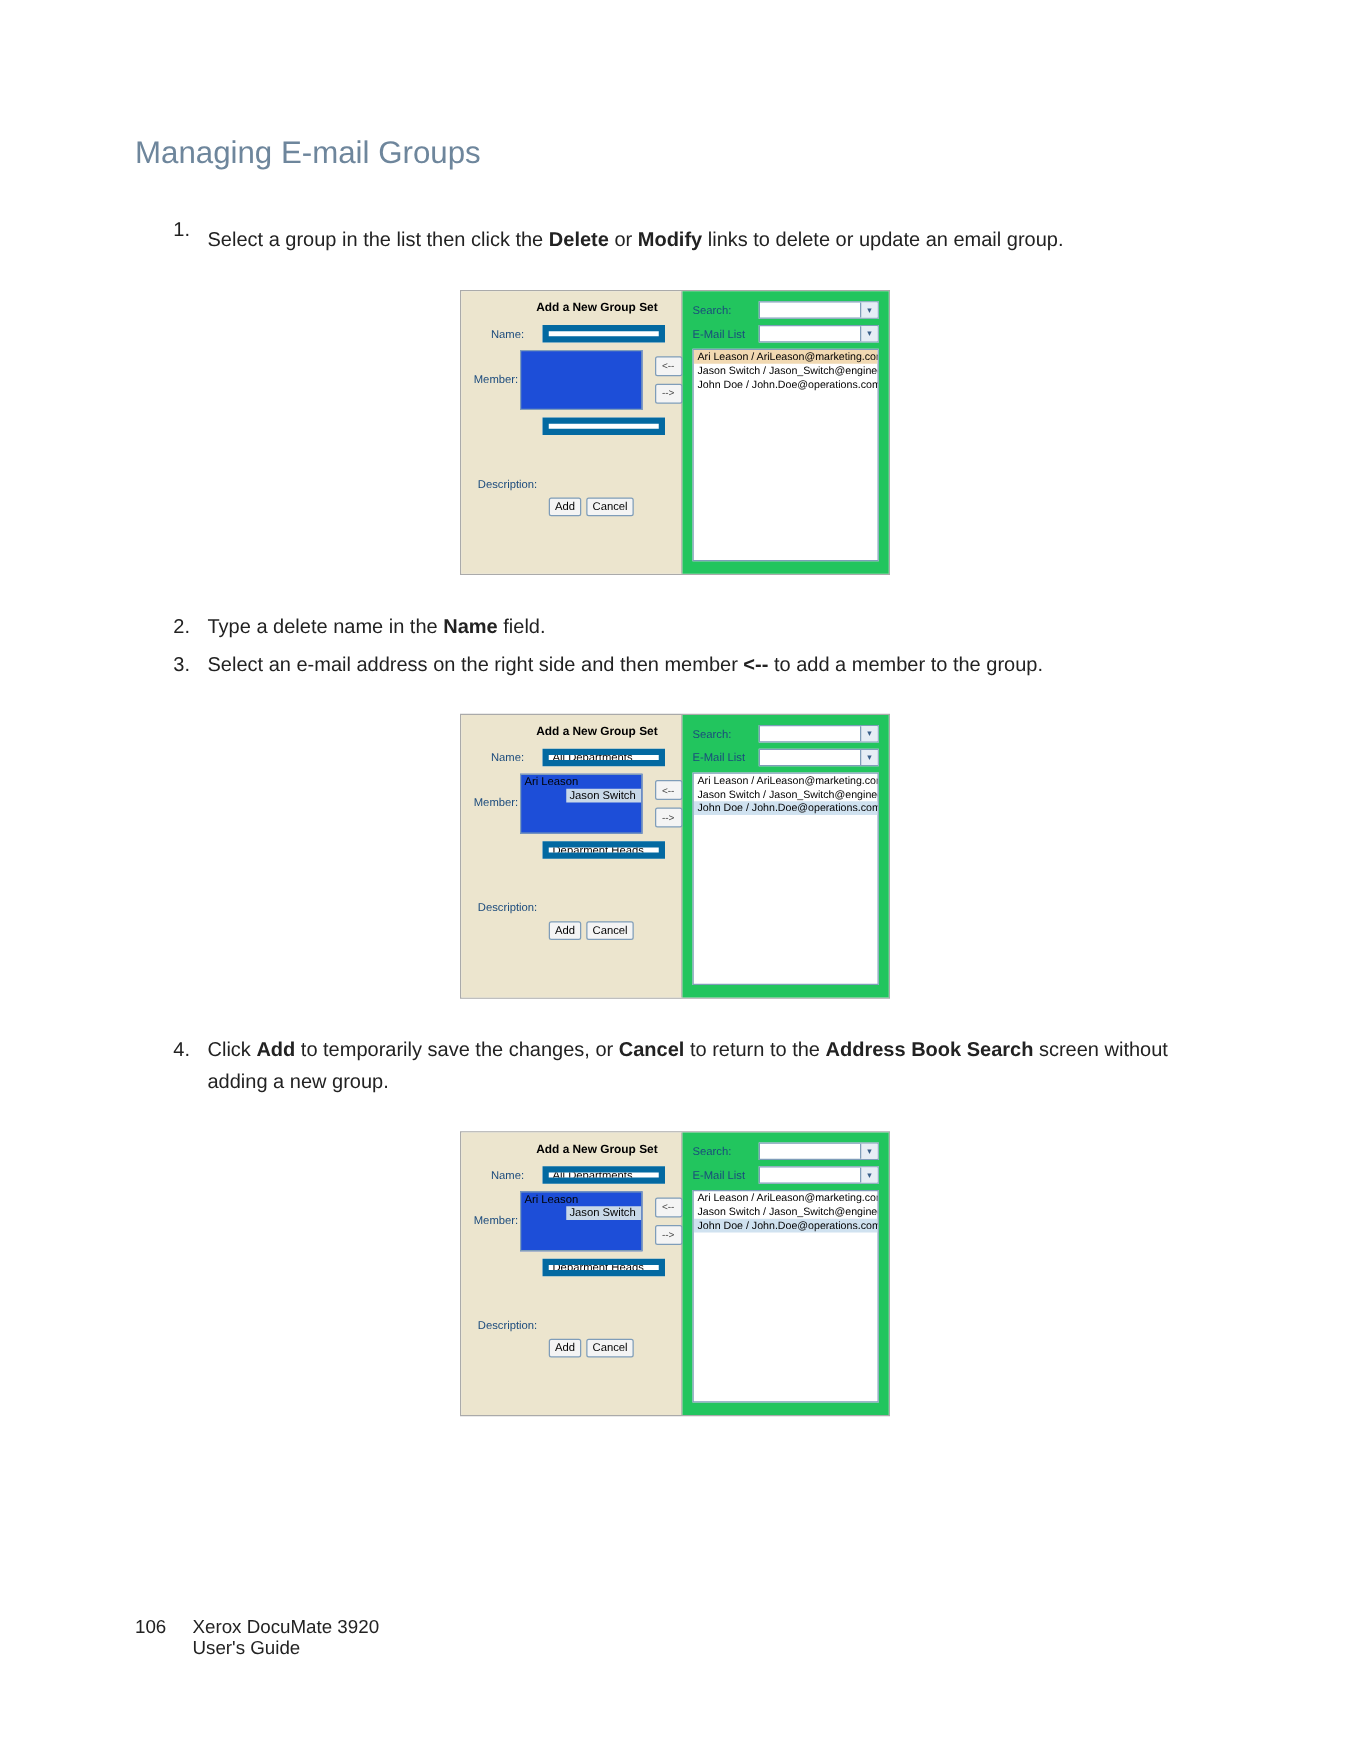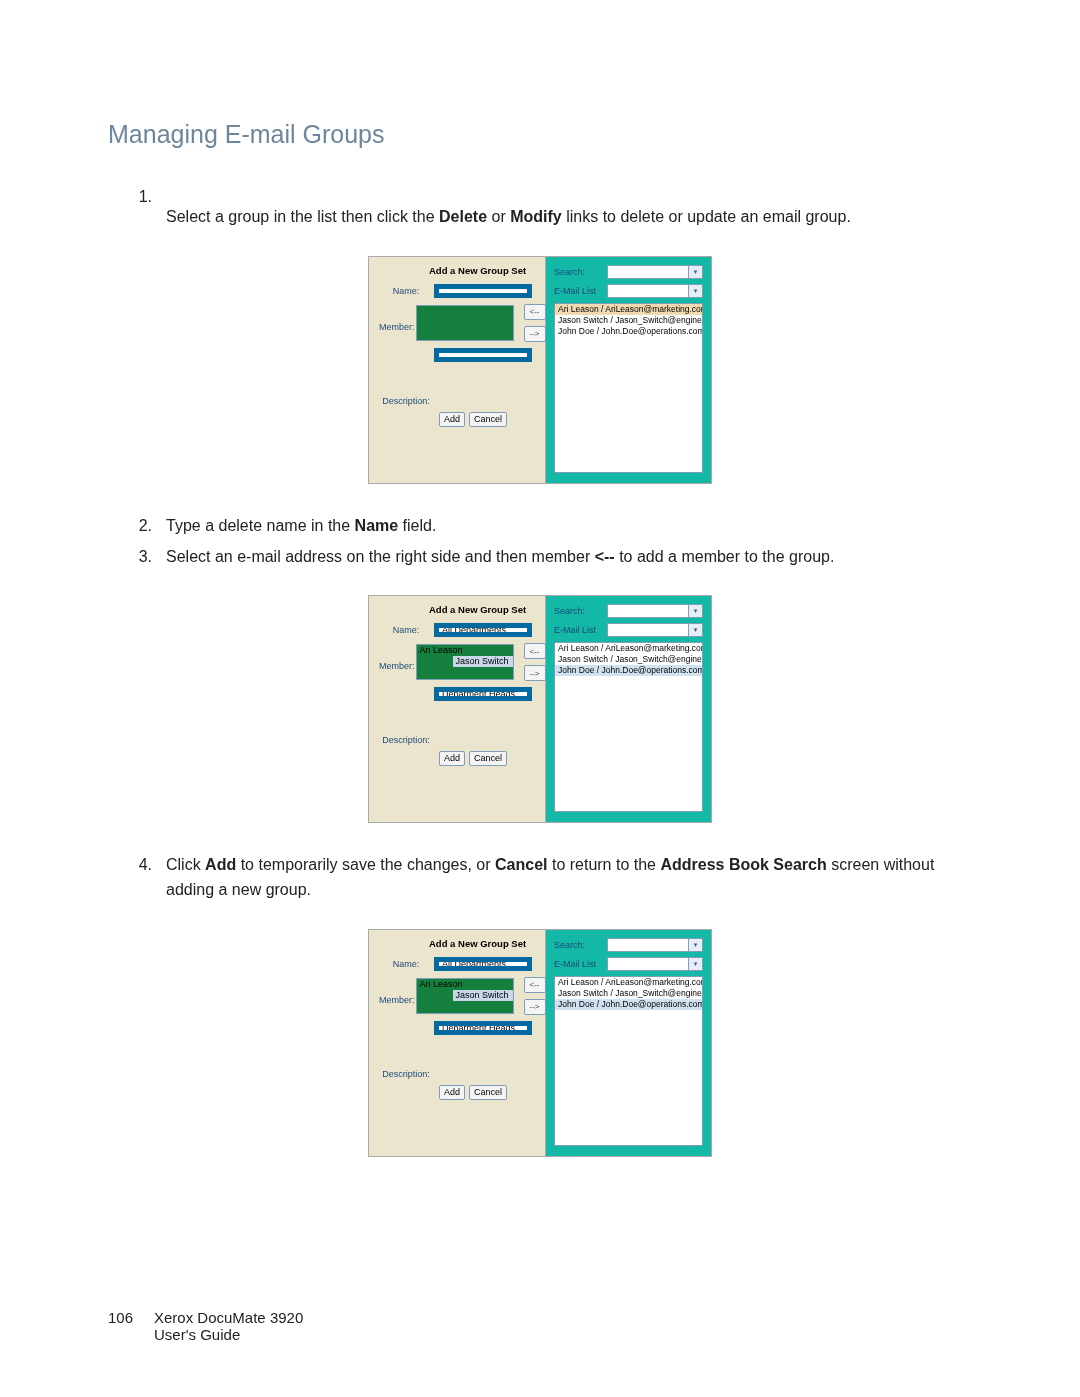--- a/index.html
+++ b/index.html
@@ -1,51 +1,51 @@
 <!DOCTYPE html>
 <html><head>
 <meta charset="utf-8">
 <style>
   html,body{margin:0;padding:0;background:#fff;font-family:"Segoe UI",Verdana,Arial,sans-serif;color:#222;}
   .page{width:1080px;min-height:1397px;box-sizing:border-box;padding:108px 108px 40px 108px;position:relative;}
-  .heading{font-size:25px;color:#6e869c;font-weight:400;margin-bottom:36px;margin-top:12px;}
+  .heading{font-size:25px;color:#6e869c;font-weight:400;margin-bottom:36px;}
   .step-list{list-style:none;margin:0;padding:0;}
   .step{display:flex;font-size:16px;line-height:1.55;margin-bottom:6px;}
   .step .num{width:44px;flex:0 0 44px;text-align:right;padding-right:14px;}
   .step .body{flex:1;}
-  .step .body .sub{margin-top:20px;}
+  .step .body .sub{margin-top:8px;}
   b{font-weight:700;}
   .figure{display:flex;justify-content:center;margin:26px 0 30px;}
   .shot{display:flex;border:1px solid #aaa;font-family:Tahoma,Verdana,sans-serif;font-size:9px;color:#1a4a7c;}
   .left-pane{width:177px;background:#ece5ce;border-right:1px solid #aaa;padding:8px 10px 10px;box-sizing:border-box;}
   .form-title{font-weight:bold;color:#000;font-size:9.5px;margin:0 0 8px 50px;white-space:nowrap;}
   .row{display:flex;align-items:flex-start;margin-bottom:6px;}
   .lab{width:54px;text-align:center;padding-right:1px;color:#1a4a7c;font-size:9px;padding-top:2px;}
   .lab.topalign{padding-top:0;margin-top:48px;}
   .txt{flex:1;height:14px;border:5px solid #0369a1;background:#fff;box-sizing:border-box;font-size:9px;padding:1px 3px;color:#000;}
   .txt.short{width:98px;flex:0 0 98px;}
   .member-area{flex:1;display:flex;align-items:center;}
-  .member-box{width:98px;height:36px;border:1px solid #7f9db9;background:#15803d;box-sizing:border-box;font-size:9px;overflow:hidden;color:#000;}
+  .member-box{width:98px;height:48px;border:1px solid #7f9db9;background:#1d4ed8;box-sizing:border-box;font-size:9px;overflow:hidden;color:#000;}
   .member-box .line{padding:0 3px;line-height:11px;white-space:nowrap;}
   .member-box .line.sel{background:#c8d8e8;margin-left:36px;}
   .arrows{display:flex;flex-direction:column;gap:6px;margin-left:10px;}
   .btn-arrow{width:20px;height:14px;border:1px solid #7f9db9;border-radius:2px;background:#f4f4f4;position:relative;display:flex;align-items:center;justify-content:center;font-size:8px;color:#444;}
   .form-buttons{display:flex;gap:4px;margin-left:60px;margin-top:6px;}
   .form-btn{border:1px solid #7f9db9;border-radius:2px;background:#f4f4f4;font-size:9px;color:#000;padding:0 4px;height:15px;line-height:13px;box-sizing:border-box;}
-  .right-pane{width:165px;background:#14b8a6;padding:8px 8px 10px;box-sizing:border-box;}
+  .right-pane{width:165px;background:#22c55e;padding:8px 8px 10px;box-sizing:border-box;}
   .combo-row{display:flex;align-items:center;margin-bottom:5px;}
   .combo-lab{width:53px;color:#1a4a7c;font-size:9px;}
   .combo{flex:1;height:14px;border:1px solid #7f9db9;background:#fff;display:flex;align-items:center;box-sizing:border-box;}
   .combo .val{flex:1;padding:0 3px;font-size:9px;color:#000;}
   .combo .arrow{width:13px;height:100%;border-left:1px solid #7f9db9;background:#e6edf5;display:flex;align-items:center;justify-content:center;font-size:7px;color:#3a5f8a;}
   .listbox{border:1px solid #7f9db9;background:#fff;height:170px;box-sizing:border-box;overflow:hidden;color:#000;}
   .listbox .item{padding:0 3px;line-height:11px;white-space:nowrap;font-size:8.5px;}
   .listbox .item.sel1{background:#f1d9b2;}
   .listbox .item.sel2{background:#d0e2f0;}
-  .footer{position:absolute;left:108px;bottom:54px;font-size:15px;color:#222;display:flex;}
+  .footer{position:absolute;left:108px;bottom:70px;font-size:15px;color:#222;display:flex;}
   .footer .pg{width:46px;}
 </style>
 </head>
 <body>
 
 <div class="page">
 
   <div class="heading">Managing E-mail Groups</div>
 
   <ol class="step-list">

